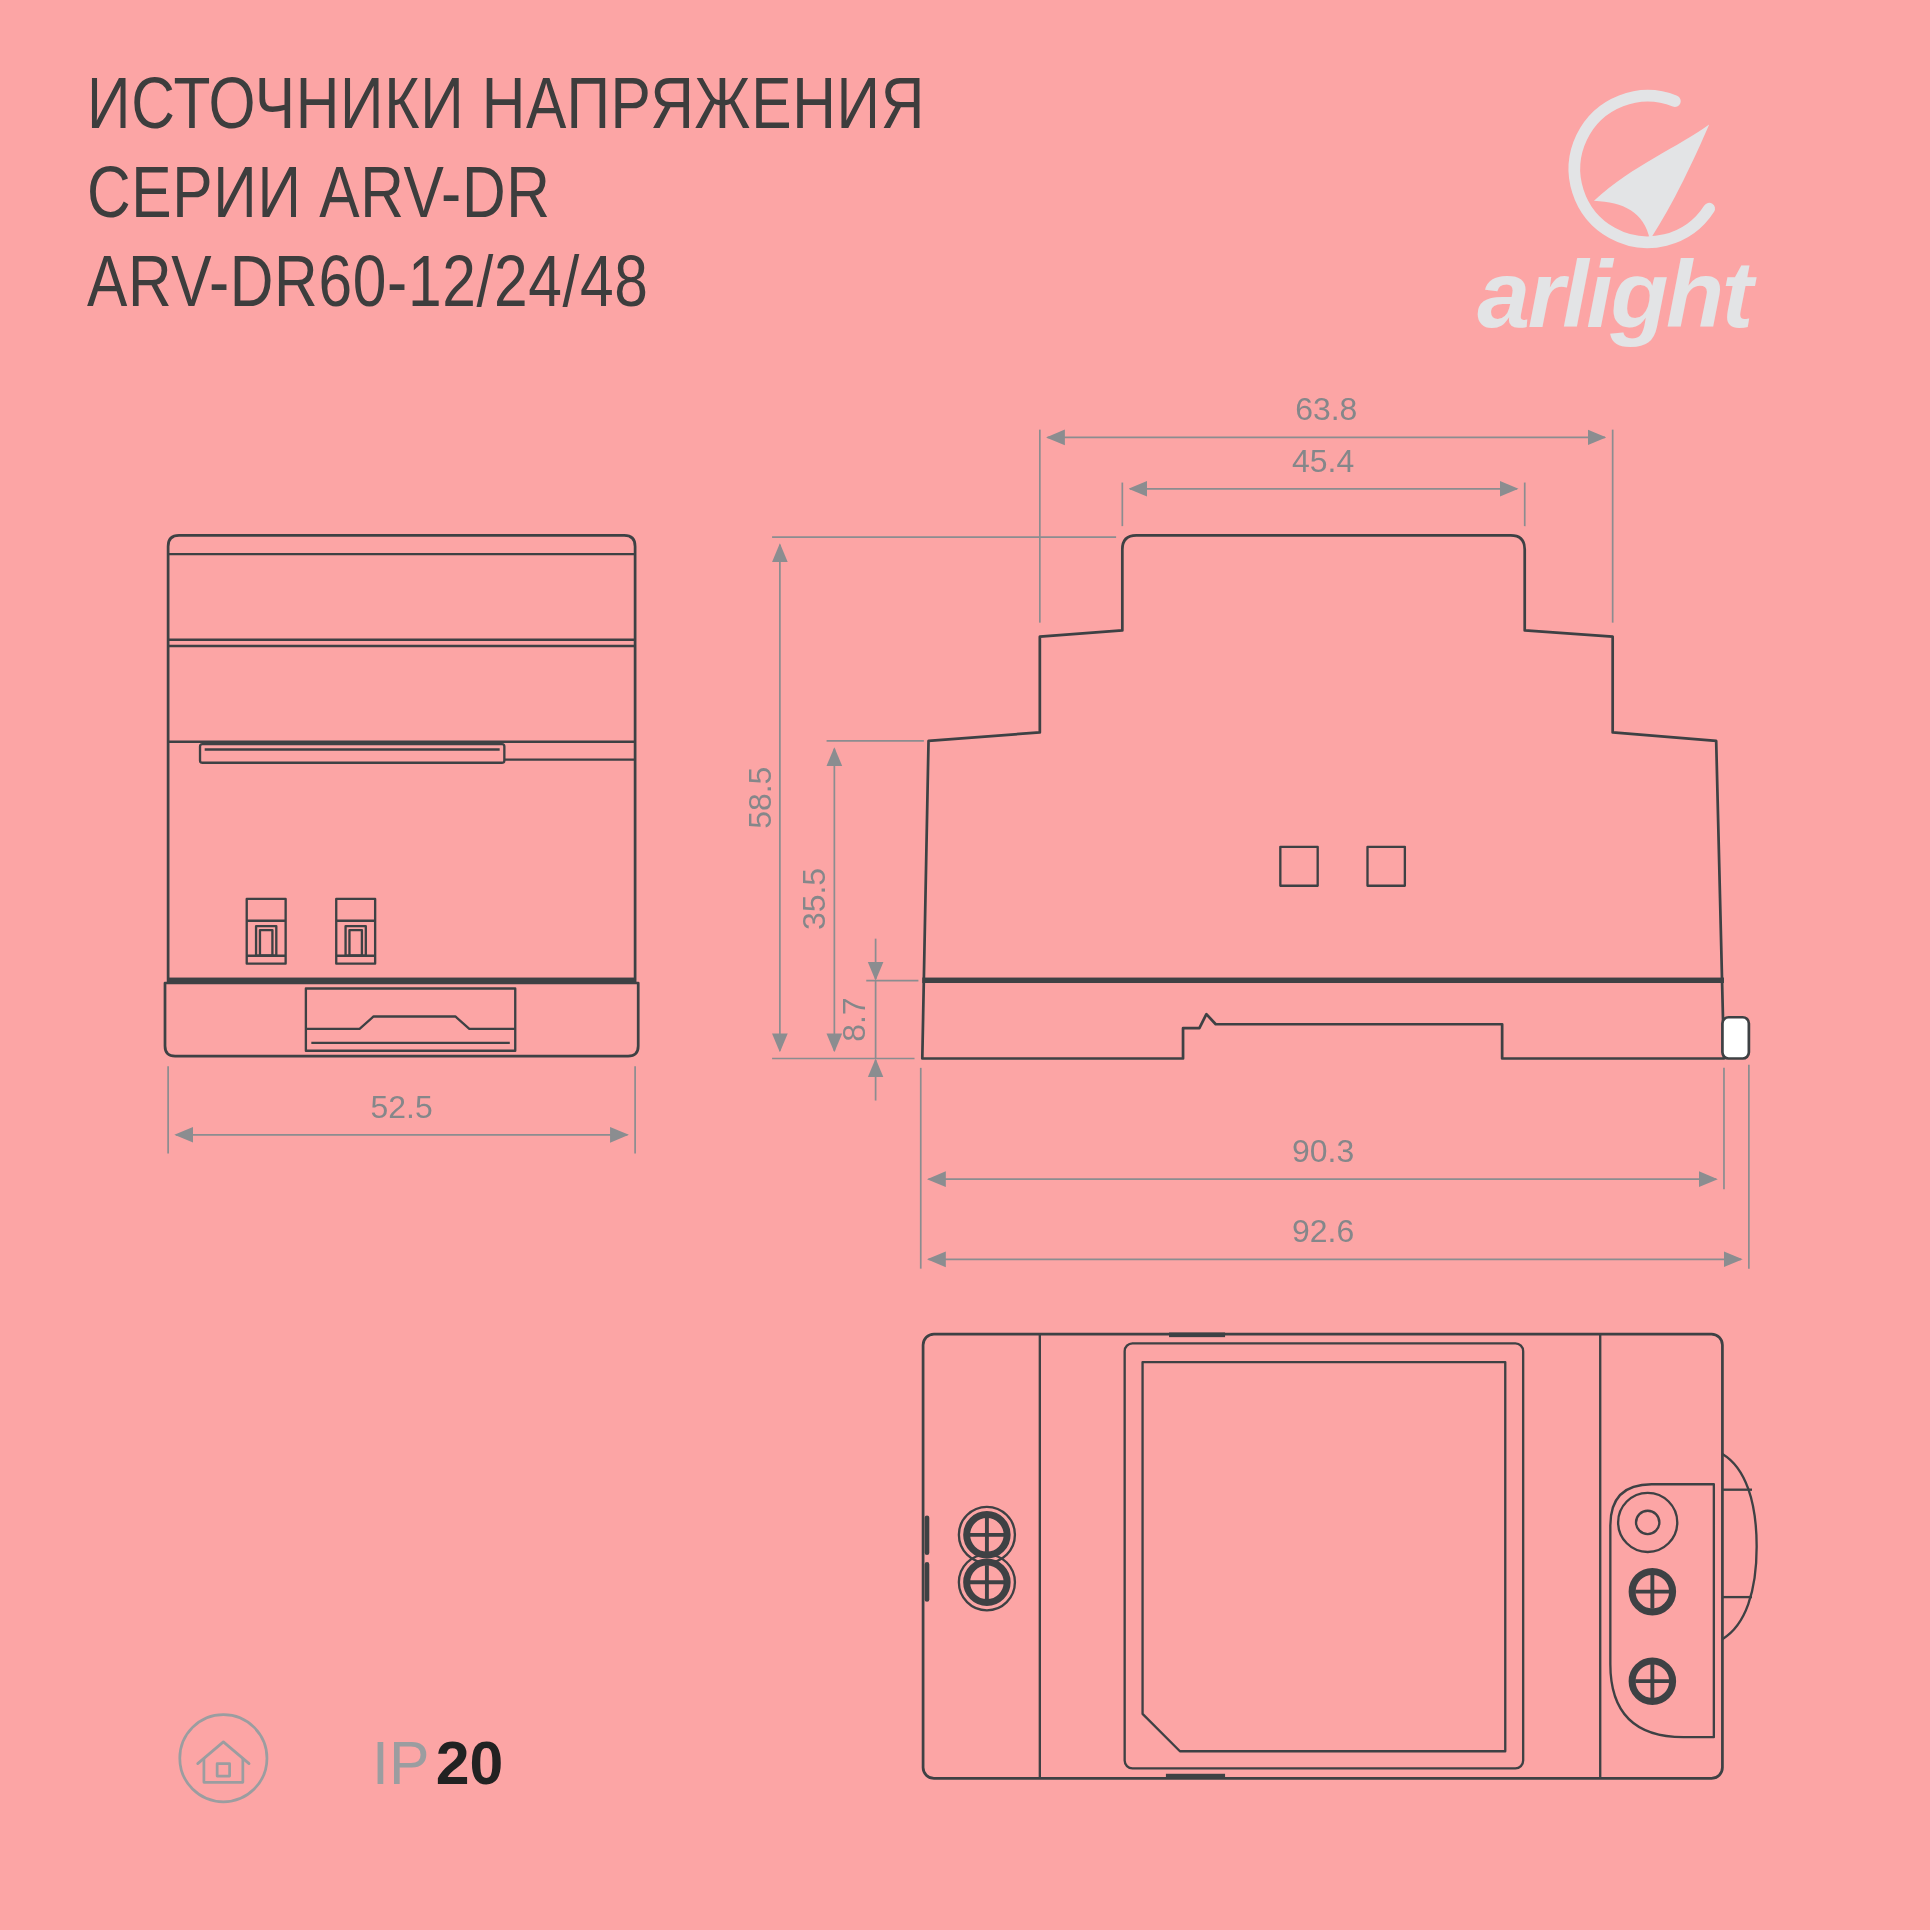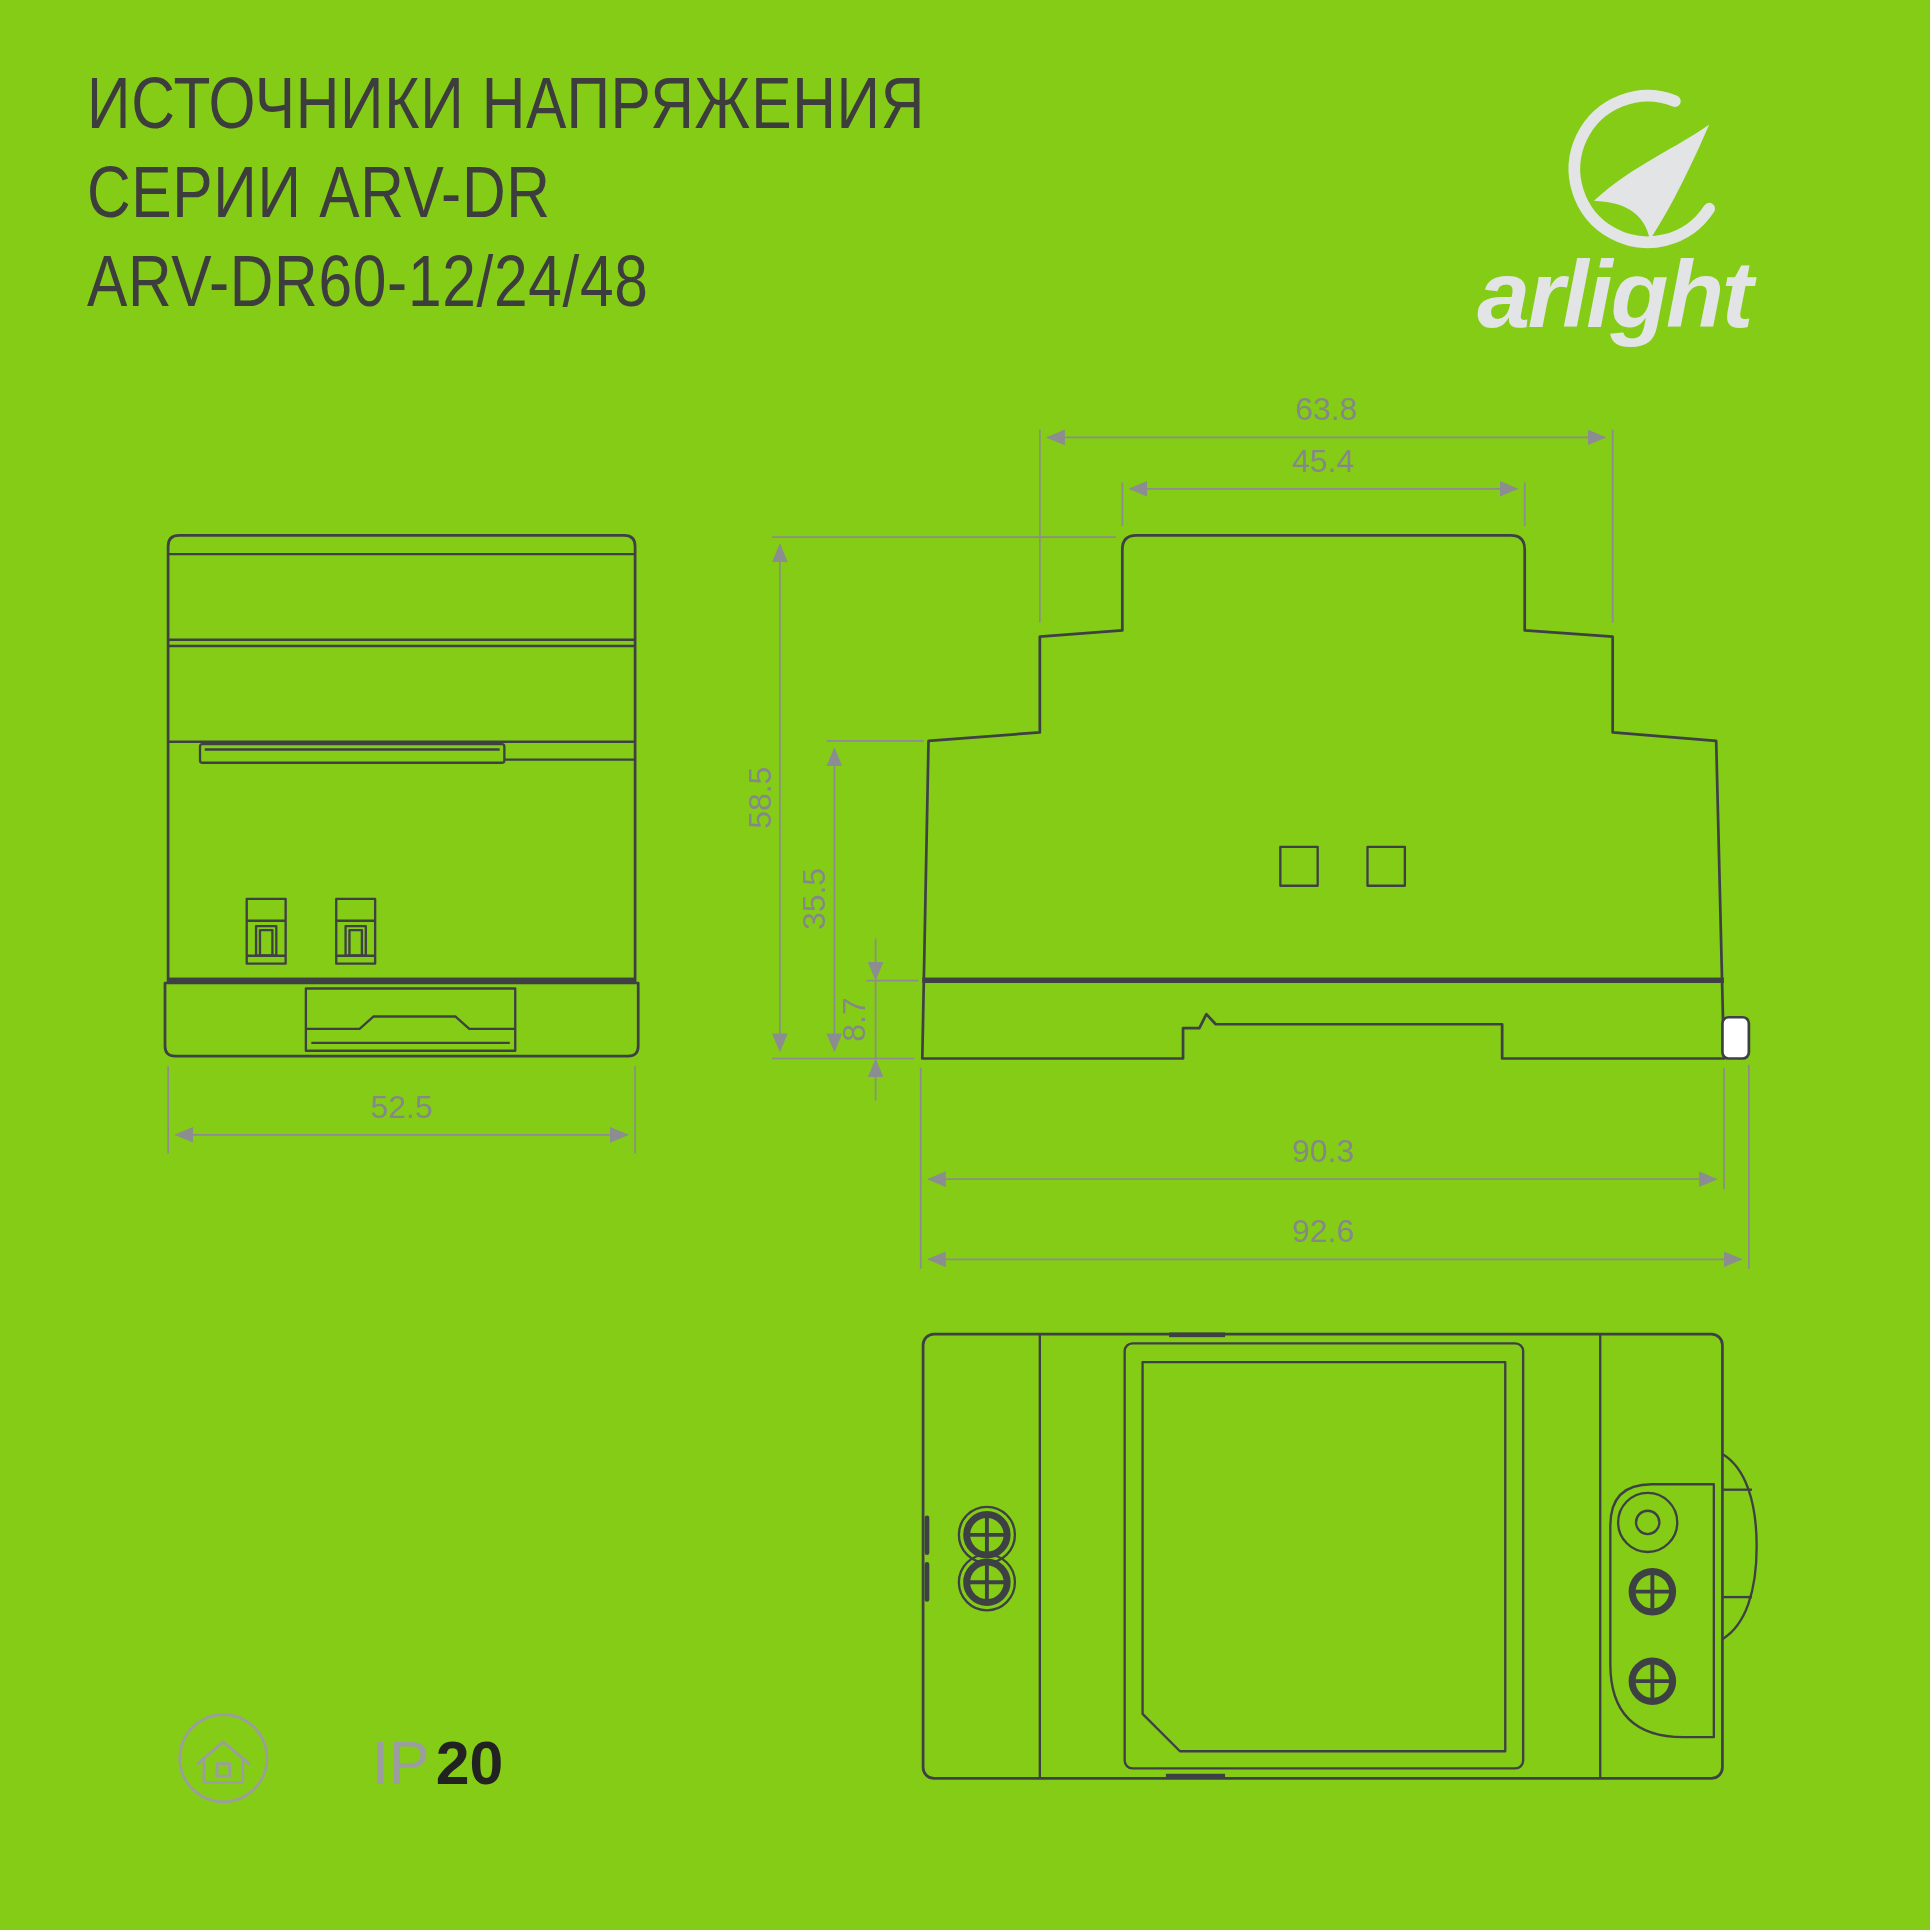--- a/index.html
+++ b/index.html
@@ -1,16 +1,16 @@
 <!DOCTYPE html>
 <html style="font-size:12.5px"><head>
 <meta charset="utf-8">
 <style>
   html,body{margin:0;padding:0;background:#fff;}
-  .page{position:relative;width:1931px;height:1931px;background:#84cc16;overflow:hidden;
+  .page{position:relative;width:1931px;height:1931px;background:#fca5a5;overflow:hidden;
         font-family:"Liberation Sans",sans-serif;}
   .title-block{position:absolute;left:87px;top:59px;color:#3d3d3d;
         transform:scaleX(.84);transform-origin:left top;white-space:nowrap;}
   .title-line{font-size:72px;line-height:89px;font-weight:400;letter-spacing:0.8px;}
   svg{position:absolute;left:0;top:0;}
   .ln{stroke:#3e4144;stroke-width:3.5;fill:none;stroke-linejoin:round;stroke-linecap:round;}
   .ln2{stroke:#3e4144;stroke-width:3;fill:none;stroke-linejoin:round;}
   .lnf{fill:#3e4144;stroke:none;}
   .whitefill{fill:#ffffff;}
   .dim{stroke:#8b8d90;stroke-width:2.2;fill:none;}

